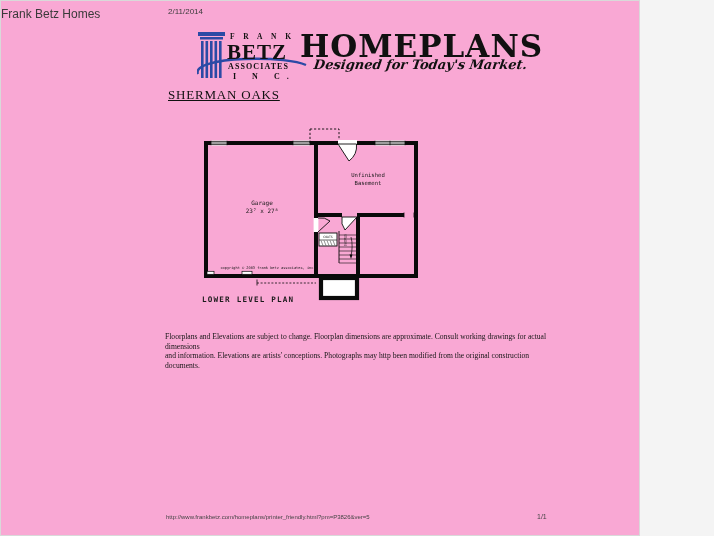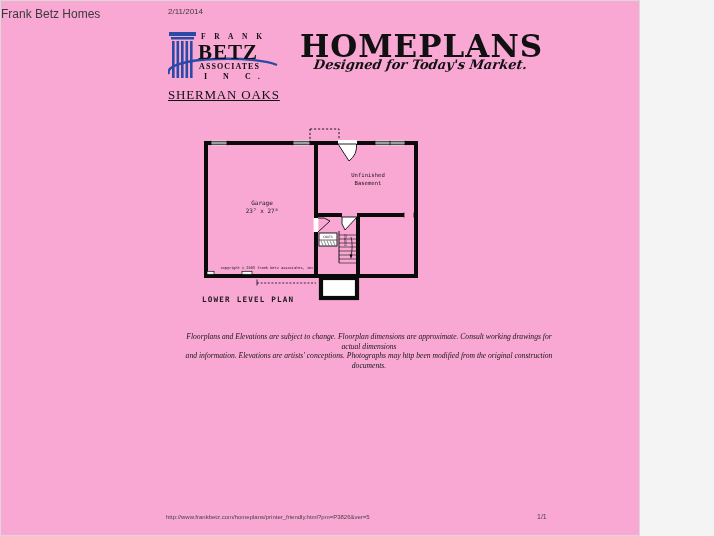--- a/index.html
+++ b/index.html
@@ -4,39 +4,39 @@
 <style>
   html,body{margin:0;padding:0;background:#f4f4f4;}
   .page{
     position:relative;width:640px;height:536px;background:#f9a8d4;
     border:1px solid #d9d9d9;box-sizing:border-box;overflow:hidden;
     font-family:"Liberation Sans", sans-serif;color:#1a1a1a;
   }
   .abs{position:absolute;}
   .hdr-date{left:167px;top:6px;font-size:8px;color:#3a3a3a;}
   .hdr-title{left:0;top:6px;width:714px;text-align:left;font-size:12px;color:#3a3a3a;}
-  .betz-logo{left:167px;top:27px;width:112px;height:56px;}
+  .betz-logo{left:196px;top:27px;width:112px;height:56px;}
   .hp-logo{left:299px;top:29px;width:230px;}
   .hp-title{
     font-family:"DejaVu Serif", serif;font-weight:bold;font-size:31px;line-height:30px;
     letter-spacing:1px;color:#111;transform:scaleY(1.04);transform-origin:left top;white-space:nowrap;
   }
   .hp-tagline{
     font-family:"DejaVu Serif", serif;font-style:italic;font-weight:bold;font-size:13px;
     margin:-3px 0 0 14px;transform:skewX(-8deg);color:#111;white-space:nowrap;
   }
   .plan-name{
     left:167px;top:86px;font-family:"Liberation Serif", serif;font-weight:normal;
     font-size:13px;letter-spacing:0.8px;text-decoration:underline;color:#111;
   }
   .plan-svg{left:195px;top:120px;}
   .plan-svg text{font-family:"DejaVu Sans Mono", monospace;fill:#1a1a1a;}
   .disclaimer{
-    left:176px;top:331px;width:384px;text-align:center;
-    font-family:"Liberation Serif", serif;font-style:italic;font-size:7.6px;
+    left:164px;top:331px;width:384px;
+    font-family:"Liberation Serif", serif;font-size:7.6px;
     line-height:9.6px;color:#161616;
   }
   .ftr-url{left:165px;top:513px;font-size:6px;color:#444;}
   .ftr-page{left:536px;top:512px;font-size:7px;color:#444;}
 </style>
 </head>
 <body>
 
 <div class="page">
 

